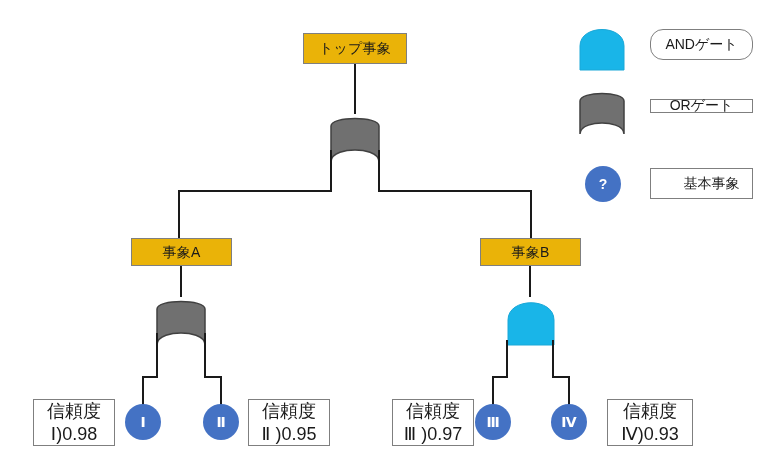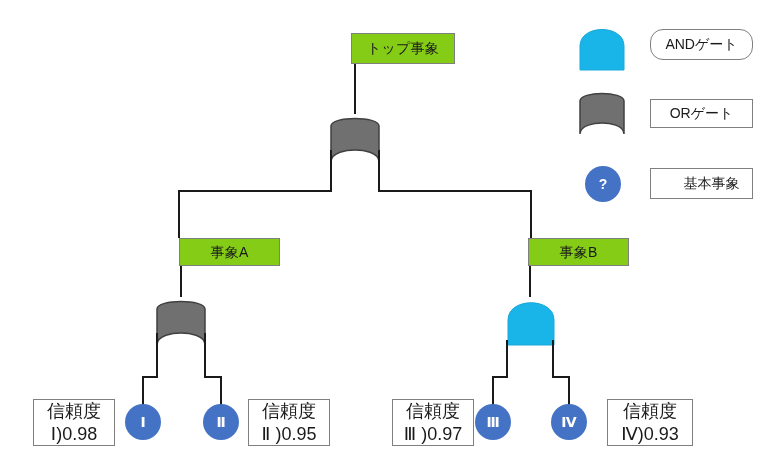--- a/index.html
+++ b/index.html
@@ -12,32 +12,31 @@
     width: 768px;
     height: 469px;
     background: #ffffff;
     font-family: "Liberation Sans", "DejaVu Sans", sans-serif;
     overflow: hidden;
   }
   
   .evt-box {
     position: absolute;
     box-sizing: border-box;
-    background: #84cc16;
+    background: #eab308;
     border: 1px solid #7f7f7f;
     display: flex;
     align-items: center;
     justify-content: center;
     text-align: left;
     color: #1a1a1a;
     font-size: 14px;
     line-height: 1.15;
     letter-spacing: 0.2px;
     white-space: pre-line;
-    margin-left: 48px;
   }
   .rel-box {
     position: absolute;
     box-sizing: border-box;
     background: #ffffff;
     border: 1px solid #7f7f7f;
     display: flex;
     flex-direction: column;
     align-items: center;
     justify-content: center;
@@ -183,21 +182,21 @@
   </div>
   <div class="legend-box" style="left:650px; top:29px; width:103px; height:31px;border-radius:13px;">
     <span>ANDゲート</span>
   </div>
 
   <div class="gate" style="left:578px; top:88px;">
     <svg width="48" height="54" viewBox="0 0 48 54">
       <path d="M2,13 C2,3 46,3 46,13 L46,46 C46,37 31,35 24,35 C17,35 2,37 2,46 Z" fill="#707070" stroke="#404040" stroke-width="1.5"></path>
     </svg>
   </div>
-  <div class="legend-box" style="left:650px; top:99px; width:103px; height:29px;">
+  <div class="legend-box" style="left:650px; top:99px; width:103px; height:14px;">
     <span>ORゲート</span>
   </div>
 
   <div class="basic-event" style="left:585px; top:166px; width:36px; height:36px; font-weight:700;">
     <span>?</span>
   </div>
   <div class="legend-box" style="left:650px; top:168px; width:103px; height:31px;padding-left:20px;">
     <span>基本事象</span>
   </div>
 

